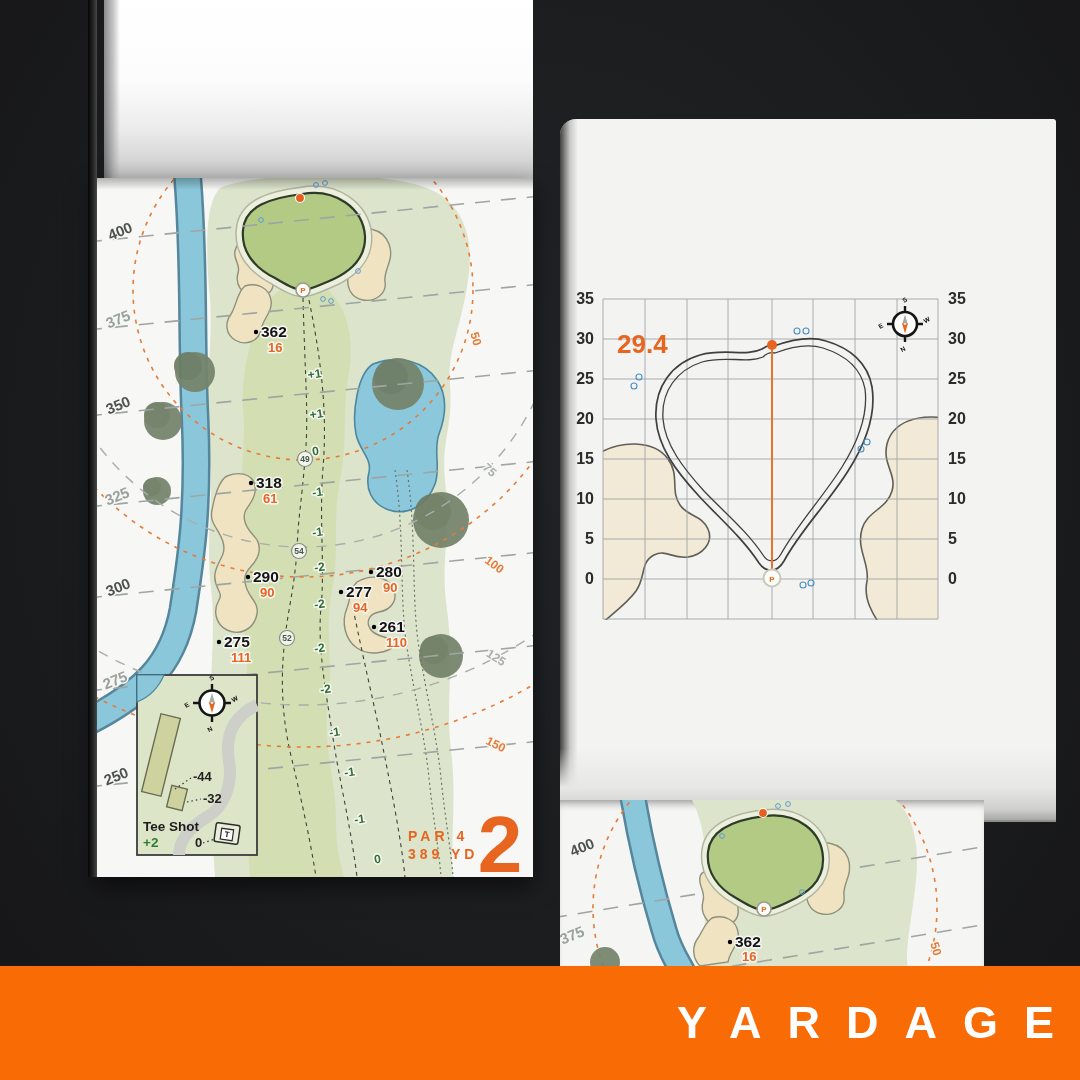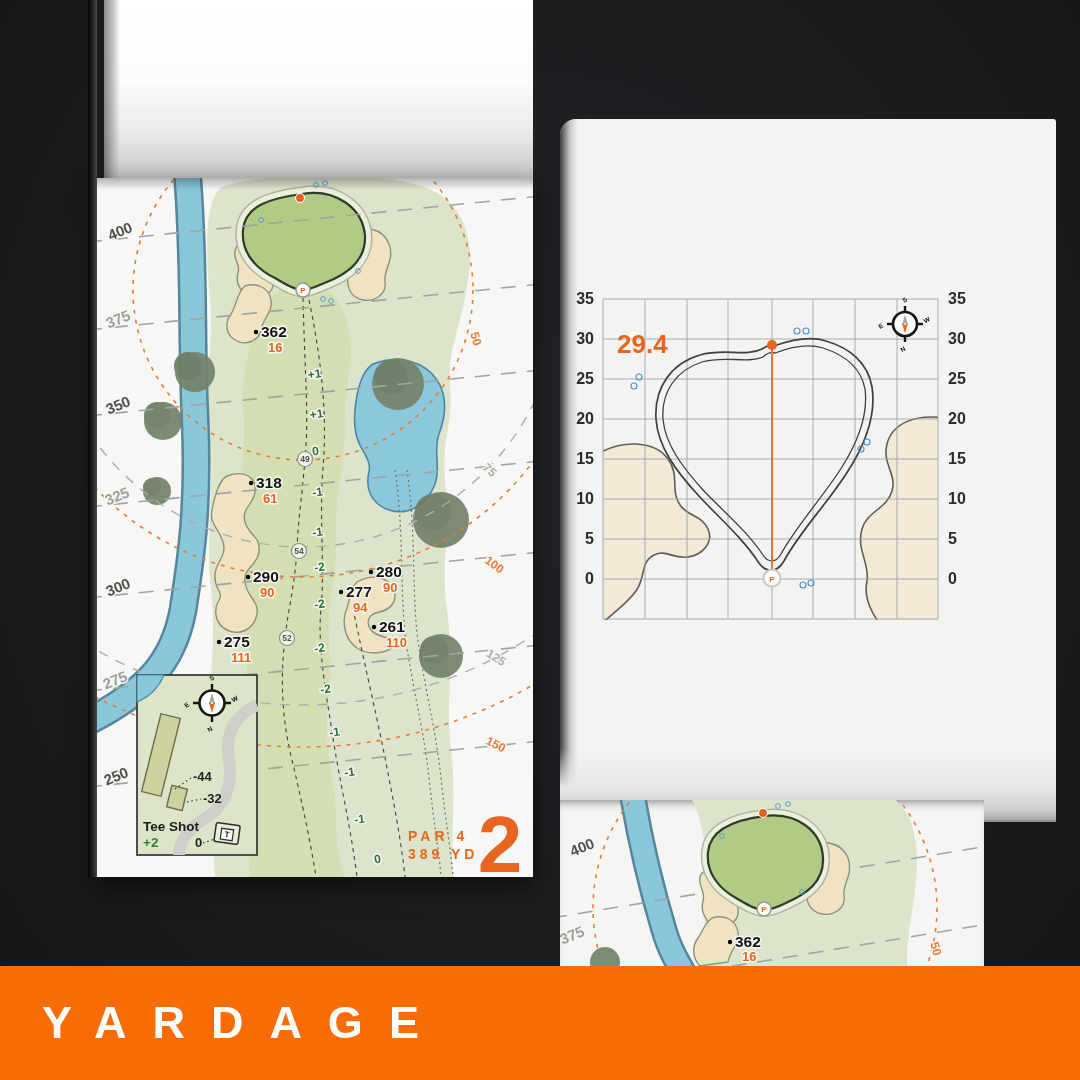--- a/index.html
+++ b/index.html
@@ -30,21 +30,21 @@
     background:linear-gradient(90deg,rgba(20,20,20,.8),rgba(120,120,120,.35) 55%,transparent);
     border-radius:16px 0 0 0;}
   #grid-page .bottom-curl{position:absolute;left:0;right:0;bottom:0;height:72px;
     background:linear-gradient(180deg,rgba(244,244,243,0) 0%,#e7e7e6 55%,#cfcfce 85%,#a8a8a6 100%);
     border-bottom:2px solid #8f8f8d;}
   #third-page{position:absolute;left:0;top:703px;width:424px;height:166px;background:#f5f5f4;
     box-shadow:inset 0 8px 10px -6px rgba(0,0,0,.45);}
 
   
   #yardage-banner{position:absolute;left:0;top:966px;width:1080px;height:114px;}
-  #yardage-banner .label{width:100%;text-align:left;line-height:114px;color:#ffffff;
+  #yardage-banner .label{width:100%;text-align:right;line-height:114px;color:#ffffff;
     font-size:45px;font-weight:bold;letter-spacing:26px;padding-left:42px;box-sizing:border-box;}
 
   
   .halo{paint-order:stroke;stroke:#f6f6f2;stroke-width:3px;stroke-linejoin:round;}
   .te{font-weight:bold;font-size:15px;fill:#9aa09d;}
   .te.dark{fill:#4d524f;}
   .tp{font-weight:bold;font-size:15.5px;fill:#141414;}
   .ts{font-weight:bold;font-size:13px;fill:#e8651f;}
   .tg{font-weight:bold;font-size:12px;fill:#2f6e33;}
   .tc{font-size:8.5px;fill:#47584a;font-weight:bold;}

